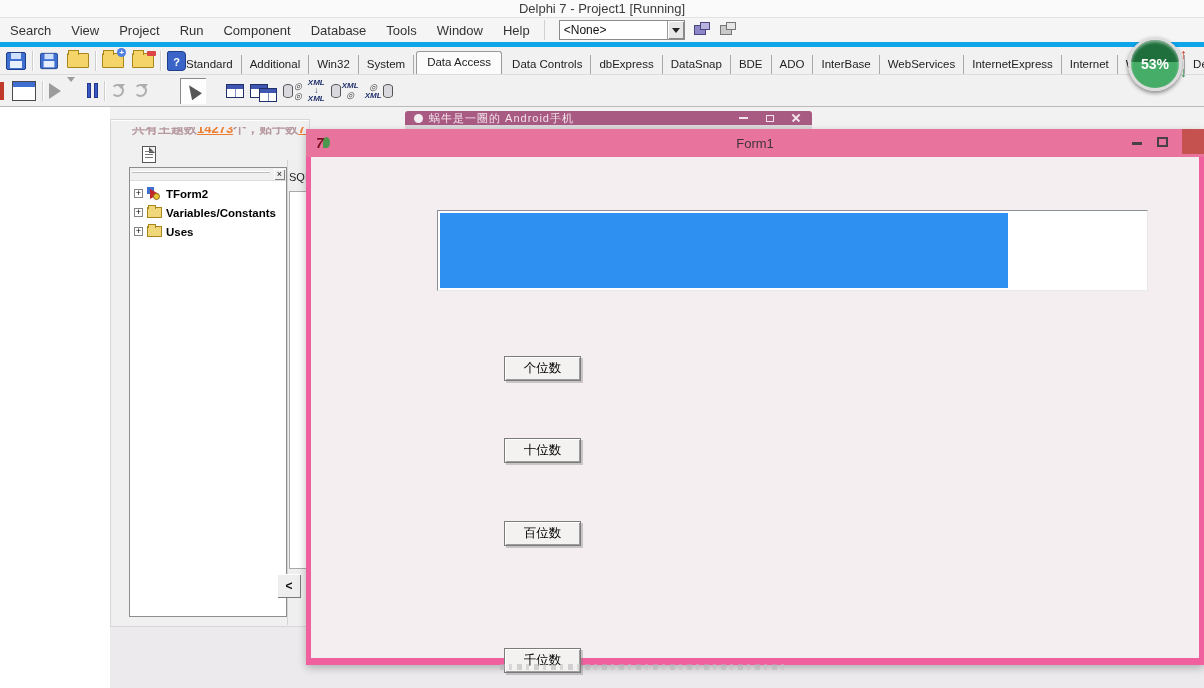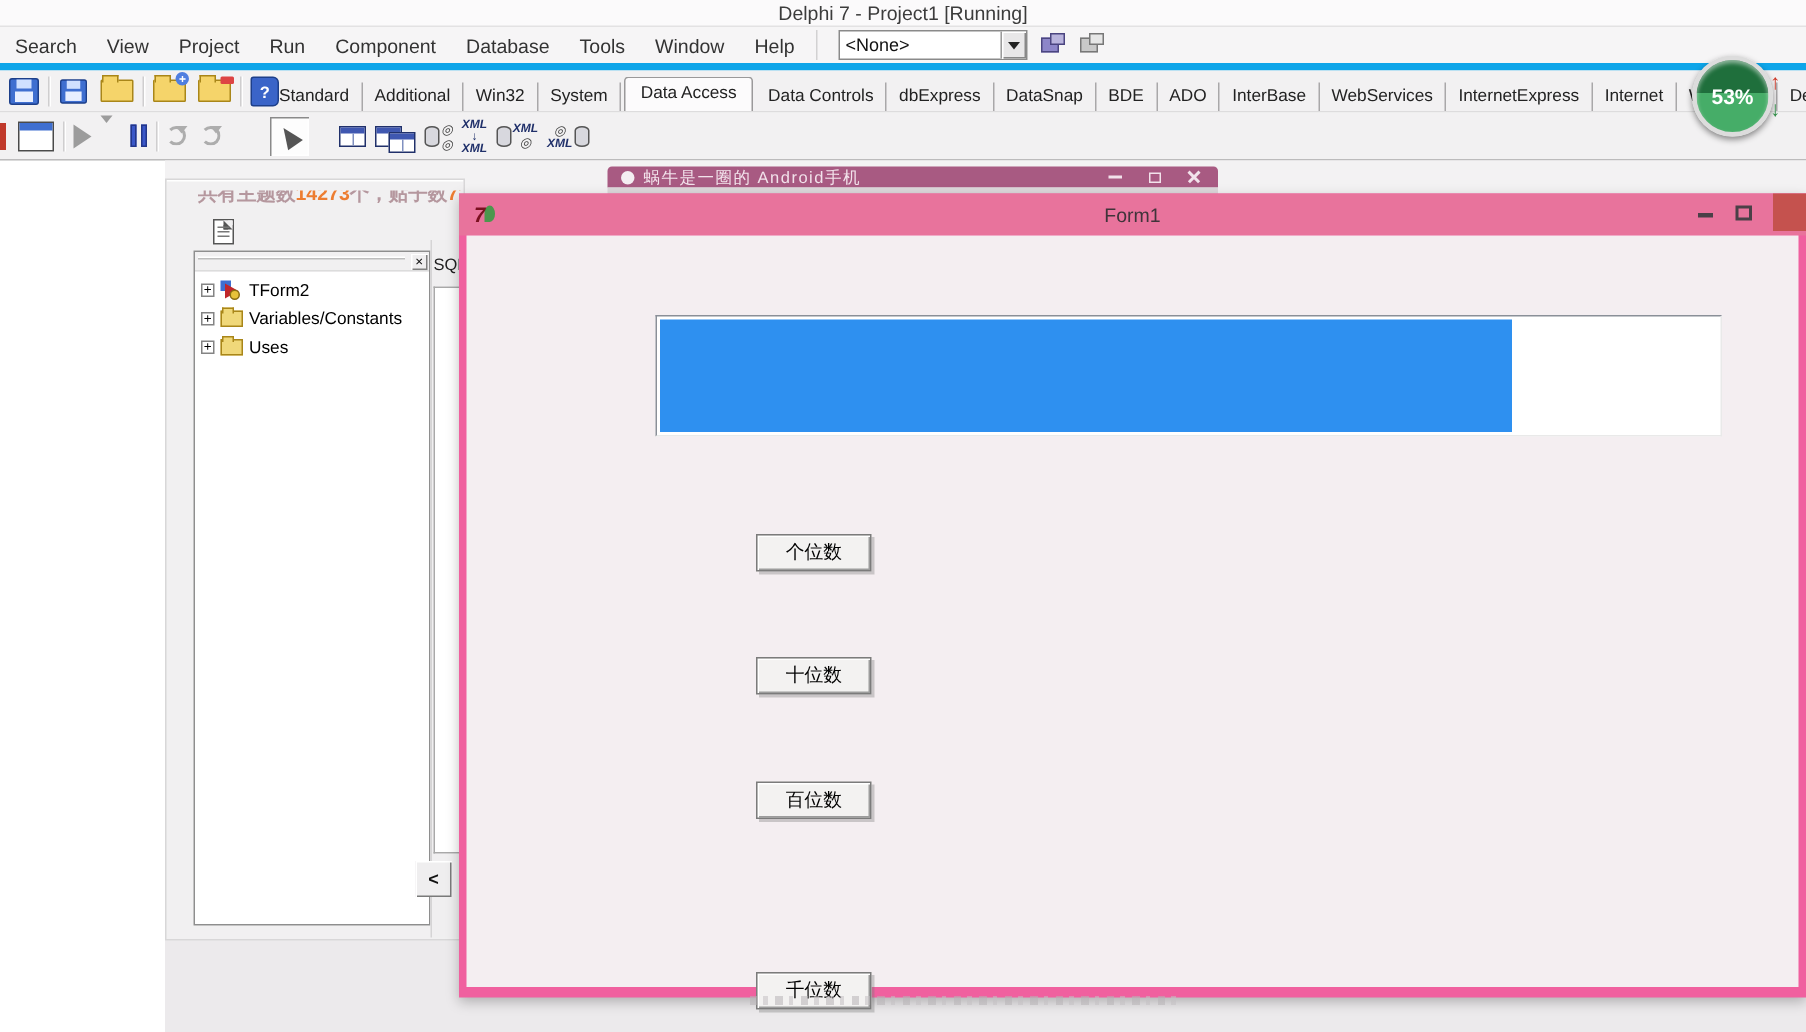--- a/index.html
+++ b/index.html
@@ -101,39 +101,39 @@
   #strip-bottom { left:110px; top:625px; width:1094px; height:63px; background:#eceaec; }
   #clipped-line { left:500px; top:664px; width:285px; height:6px; opacity:.55;
      background:repeating-linear-gradient(90deg,#b7b3b6 0 5px, transparent 5px 9px,
                 #c4c0c3 9px 12px, transparent 12px 17px); z-index:40; }
 
   
   #editor-win { left:110px; top:119px; width:200px; height:508px; background:#f1f0f1;
                 border:1px solid #d8d7d8; box-shadow:inset 0 1px 0 #fff; }
   #stats { left:132px; top:127px; width:176px; height:17px; overflow:hidden; z-index:5; }
   #stats .inner { margin-top:-7px; font-size:13px; font-weight:bold; color:#b5979e; white-space:nowrap; }
-  #stats .num { color:#ed7d31; }
+  #stats .num { color:#ed7d31;text-decoration:underline; }
   .doc-ico { left:142px; top:146px; width:14px; height:17px; background:#fff; border:1px solid #555; }
   .doc-ico:before { content:""; position:absolute; right:0; top:0; border:3px solid #f1f0f1;
                     border-left-color:#555; border-bottom-color:#555; }
   .doc-ico:after { content:""; position:absolute; left:2px; top:4px; width:8px; height:1px;
                    background:#777; box-shadow:0 3px 0 #777, 0 6px 0 #777; }
   #tree-panel { left:129px; top:167px; width:158px; height:450px; background:#fff;
                 border:1px solid #8e8e8e; }
   #tree-head { position:absolute; left:0; top:0; right:0; height:13px; background:#f1f0f1;
                border-bottom:1px solid #dcdcdc; }
   #tree-head .grip { position:absolute; left:2px; right:16px; top:3px; height:2px;
                border-top:1px solid #fff; border-bottom:1px solid #bdbdbd; box-shadow:0 4px 0 -1px #bdbdbd; }
   #tree-close { position:absolute; right:1px; top:1px; width:11px; height:11px; background:#efeeef;
                 box-shadow:inset 1px 1px 0 #fff, inset -1px -1px 0 #808080;
                 font-size:9px; line-height:10px; text-align:center; color:#111; }
   .tree-row { position:absolute; left:4px; height:17px; display:flex; align-items:center; gap:4px; }
   .expand { width:9px; height:9px; border:1px solid #848484; background:#fff; font-size:9px;
             line-height:7px; text-align:center; color:#000; }
-  .tree-lbl { font-size:11.5px; color:#000; white-space:nowrap; }
+  .tree-lbl { font-size:11.5px; color:#000; white-space:nowrap;font-weight:bold; }
   .tfolder { width:15px; height:11px; background:#f0d87a; border:1px solid #a98619; position:relative; }
   .tfolder:before { content:""; position:absolute; left:0; top:-3px; width:6px; height:3px;
                     background:#f0d87a; border:1px solid #a98619; border-bottom:none; }
   .tform-ico { width:15px; height:13px; position:relative; }
   .tform-ico .p1 { position:absolute; left:0; top:0; width:7px; height:7px; background:#3f6fd0; }
   .tform-ico .p2 { position:absolute; left:3px; top:2px; width:0; height:0;
                    border-top:5px solid transparent; border-bottom:5px solid transparent;
                    border-left:9px solid #c0262c; }
   .tform-ico .p3 { position:absolute; left:6px; top:6px; width:7px; height:7px;
                    border-radius:50%; background:#e7c23a; border:1px solid #8a6d12; }

